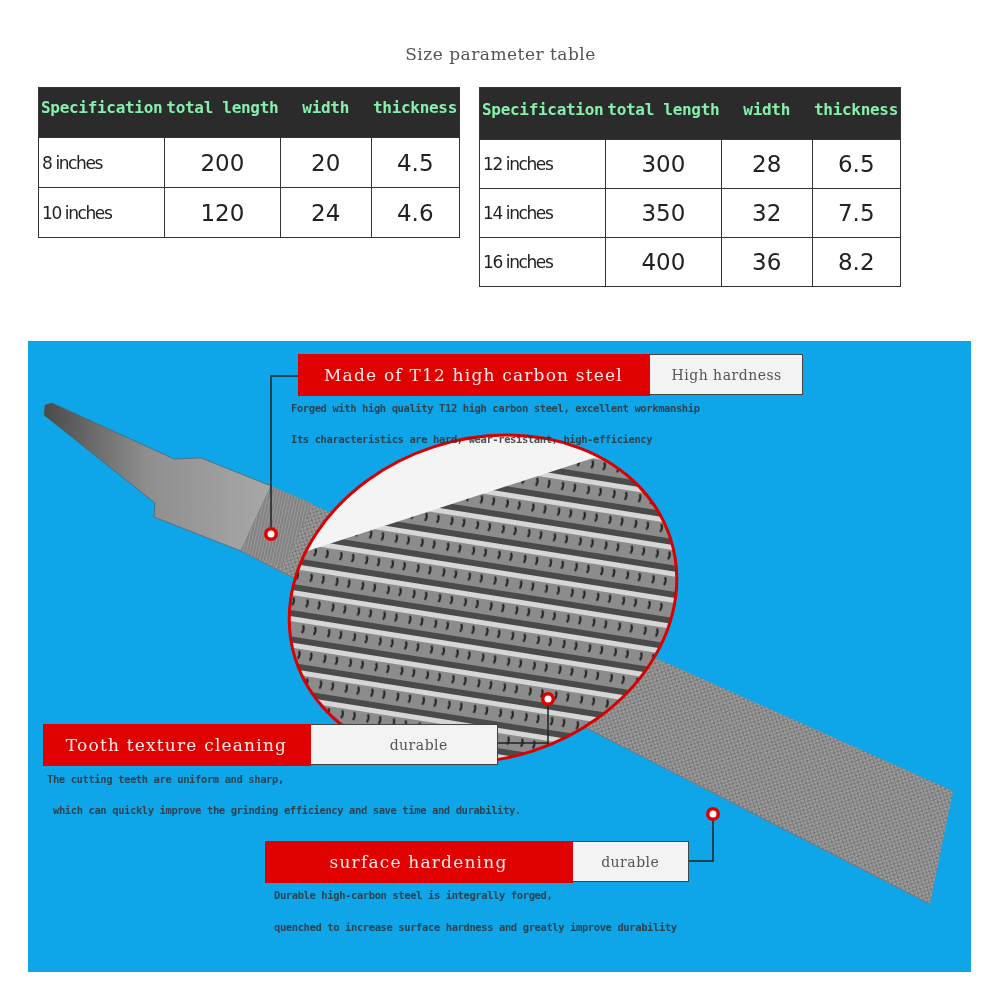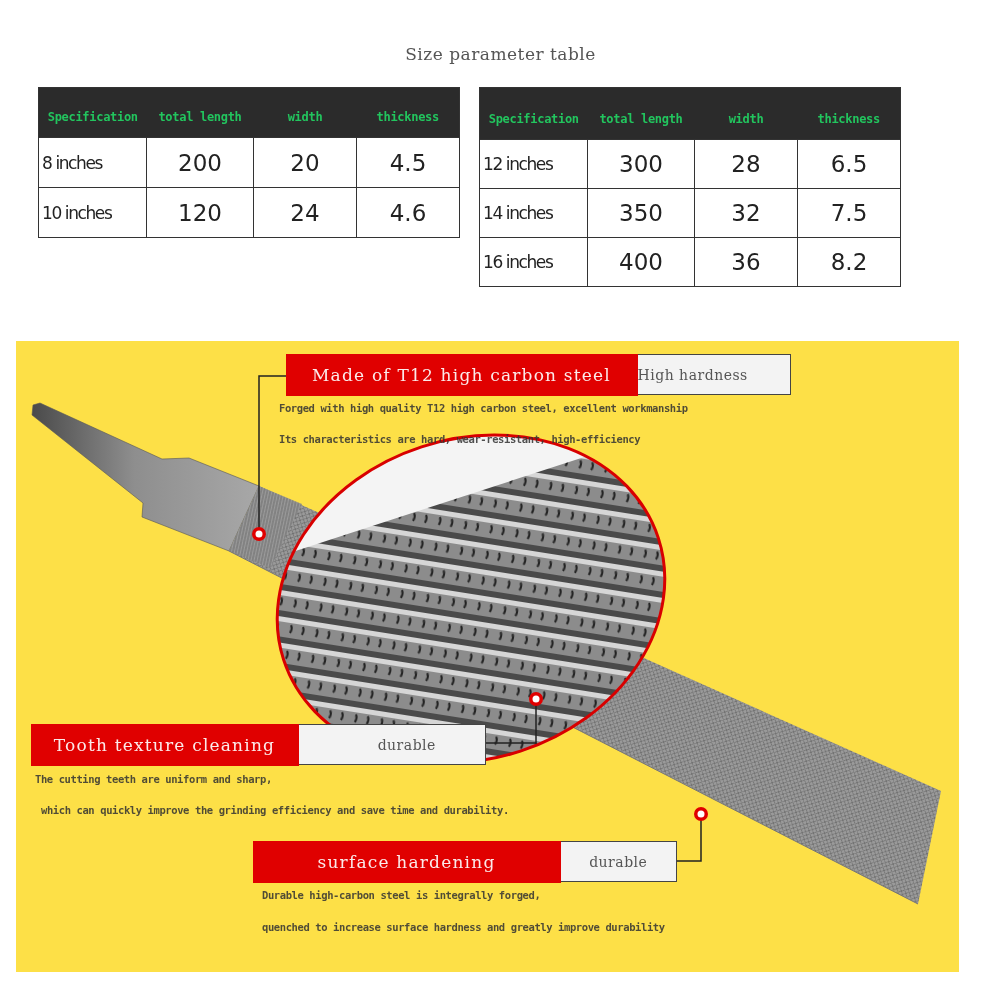--- a/index.html
+++ b/index.html
@@ -11,44 +11,44 @@
       text-align: center; font-family: "DejaVu Serif", "Liberation Serif", serif;
       font-size: 17px; color: #555; letter-spacing: 0.5px;
     }
 
     
     .spec-table {
       position: absolute; border-collapse: collapse; background: #fff;
       border: 1.5px solid #333;
     }
     .spec-table th {
-      background: #2b2b2b; color: #22c55e; font-weight: bold;
+      background: #2b2b2b; color: #86efac; font-weight: bold;
       font-family: "DejaVu Sans Mono", "Liberation Mono", monospace;
-      font-size: 12px; vertical-align: bottom; padding: 0 2px 13px 2px;
+      font-size: 16px; vertical-align: bottom; padding: 0 2px 20px 2px;
       text-align: center; white-space: nowrap; letter-spacing: -0.3px;
     }
     .spec-table td {
       border: 1.5px solid #333; text-align: center; color: #222;
       font-family: "DejaVu Sans", "Liberation Sans", sans-serif;
       font-size: 23px; white-space: nowrap;
     }
     .spec-table td.spec {
       font-size: 17px; letter-spacing: -1.4px; text-align: left; padding-left: 3px;
     }
     #table-left { left: 38px; top: 87px; width: 422px; }
     #table-left th { height: 50px; }
     #table-left td { height: 50px; }
     #table-right { left: 479px; top: 87px; width: 422px; }
     #table-right th { height: 52px; }
     #table-right td { height: 49px; }
 
     
     .panel {
-      position: absolute; left: 16px; top: 341px; width: 943px; height: 631px;
-      background: #fde047; overflow: hidden;
+      position: absolute; left: 28px; top: 341px; width: 943px; height: 631px;
+      background: #0ea5e9; overflow: hidden;
     }
     .panel svg.art { position: absolute; left: 0; top: 0; }
 
     .callout-head {
       position: absolute; display: flex; height: 41px; border: 1.5px solid #444;
       background: #f3f3f3;
     }
     .callout-head .red {
       background: #e00000; color: #fbeaea; display: flex; align-items: center;
       justify-content: center; font-family: "DejaVu Serif", "Liberation Serif", serif;
@@ -181,21 +181,21 @@
         <circle cx="520" cy="358" r="3.5" fill="#fff"></circle>
       </g>
     <g>
         <circle cx="685" cy="473" r="7" fill="#e00000"></circle>
         <circle cx="685" cy="473" r="3.5" fill="#fff"></circle>
       </g>
   </svg>
 
   <div class="callout-head" style="left:270px; top:13px; width:505px;">
     <div class="red" style="width:352px;">Made of T12 high carbon steel</div>
-    <div class="tag" style="justify-content:flex-start; padding-left:0;">High hardness</div>
+    <div class="tag" style="justify-content:flex-start; padding-left:22px;">High hardness</div>
   </div>
   <div class="desc" style="left:263px; top:61px;">Forged with high quality T12 high carbon steel, excellent workmanship</div>
   <div class="desc" style="left:263px; top:92px;">Its characteristics are hard, wear-resistant, high-efficiency</div>
 
   <div class="callout-head" style="left:15px; top:383px; width:455px;gap:30px;">
     <div class="red" style="width:268px;">Tooth texture cleaning</div>
     <div class="tag">durable</div>
   </div>
   <div class="desc" style="left:19px; top:432px;">The cutting teeth are uniform and sharp,</div>
   <div class="desc" style="left:25px; top:463px;">which can quickly improve the grinding efficiency and save time and durability.</div>

